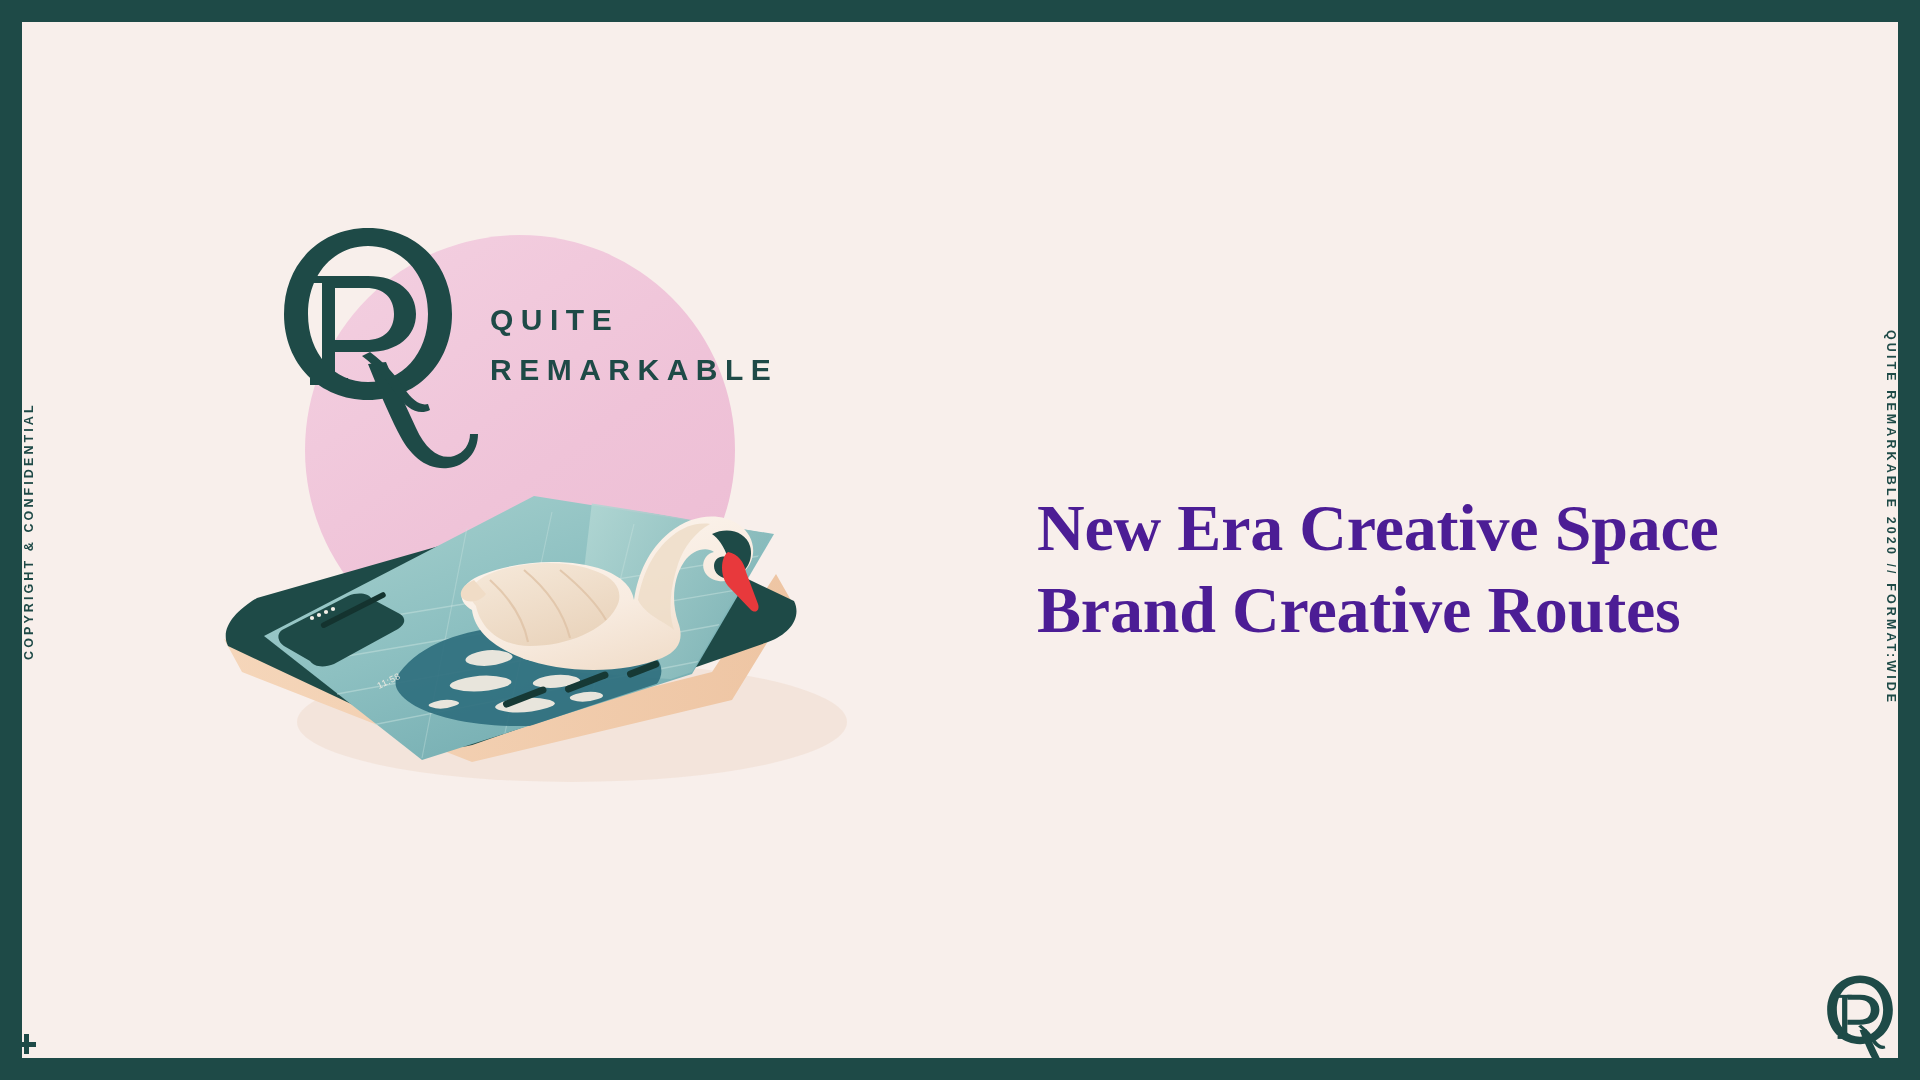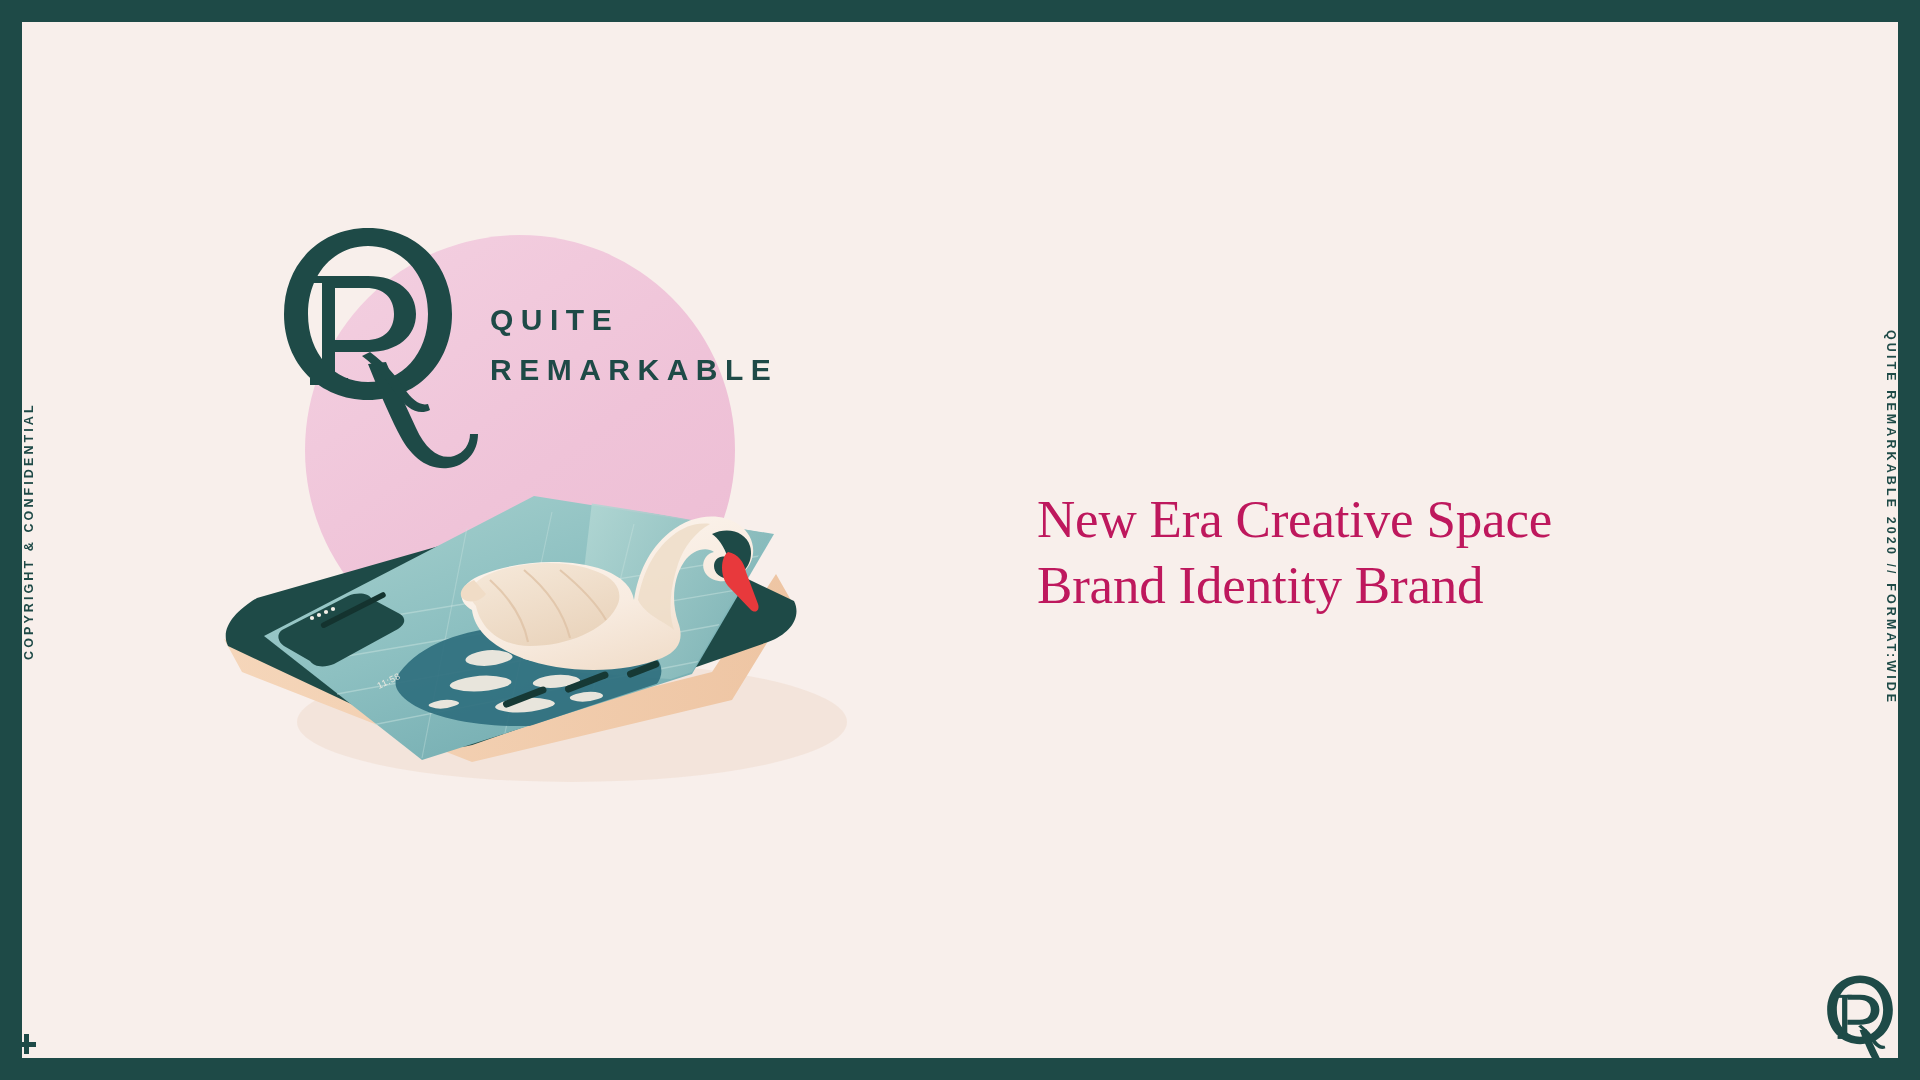--- a/index.html
+++ b/index.html
@@ -88,24 +88,24 @@
 
   
   #headline {
     position: absolute;
     left: 1015px;
     top: 465px;
     width: 740px;
   }
   #headline .line {
     font-family: "Liberation Serif", serif;
-    font-size: 53px;
-    font-weight: 400;
+    font-size: 66px;
+    font-weight: 700;
     line-height: 1.24;
-    color: #be185d;
+    color: #4c1d95;
     letter-spacing: -0.2px;
     white-space: nowrap;
   }
 
   
   #corner-logo {
     position: absolute;
     left: 1782px;
     top: 940px;
     width: 112px;
@@ -327,21 +327,21 @@
           </g>
 
           <text x="318" y="128" font-family="'Liberation Sans', sans-serif" font-size="30" font-weight="700" letter-spacing="7.5" fill="#1e4a47">QUITE</text>
           <text x="318" y="178" font-family="'Liberation Sans', sans-serif" font-size="30" font-weight="700" letter-spacing="7.5" fill="#1e4a47">REMARKABLE</text>
         </g>
       </svg>
     </div>
 
     <div id="headline">
       <div class="line">New Era Creative Space</div>
-      <div class="line">Brand Identity Brand</div>
+      <div class="line">Brand Creative Routes</div>
     </div>
 
     <div id="corner-logo">
       <svg viewBox="0 0 300 300" xmlns="http://www.w3.org/2000/svg">
         <g fill="#1e4a47">
           <path d="M 62 128
                    C 62 74 100 36 150 36
                    C 200 36 238 74 238 128
                    C 238 182 200 220 150 220
                    C 100 220 62 182 62 128 Z

